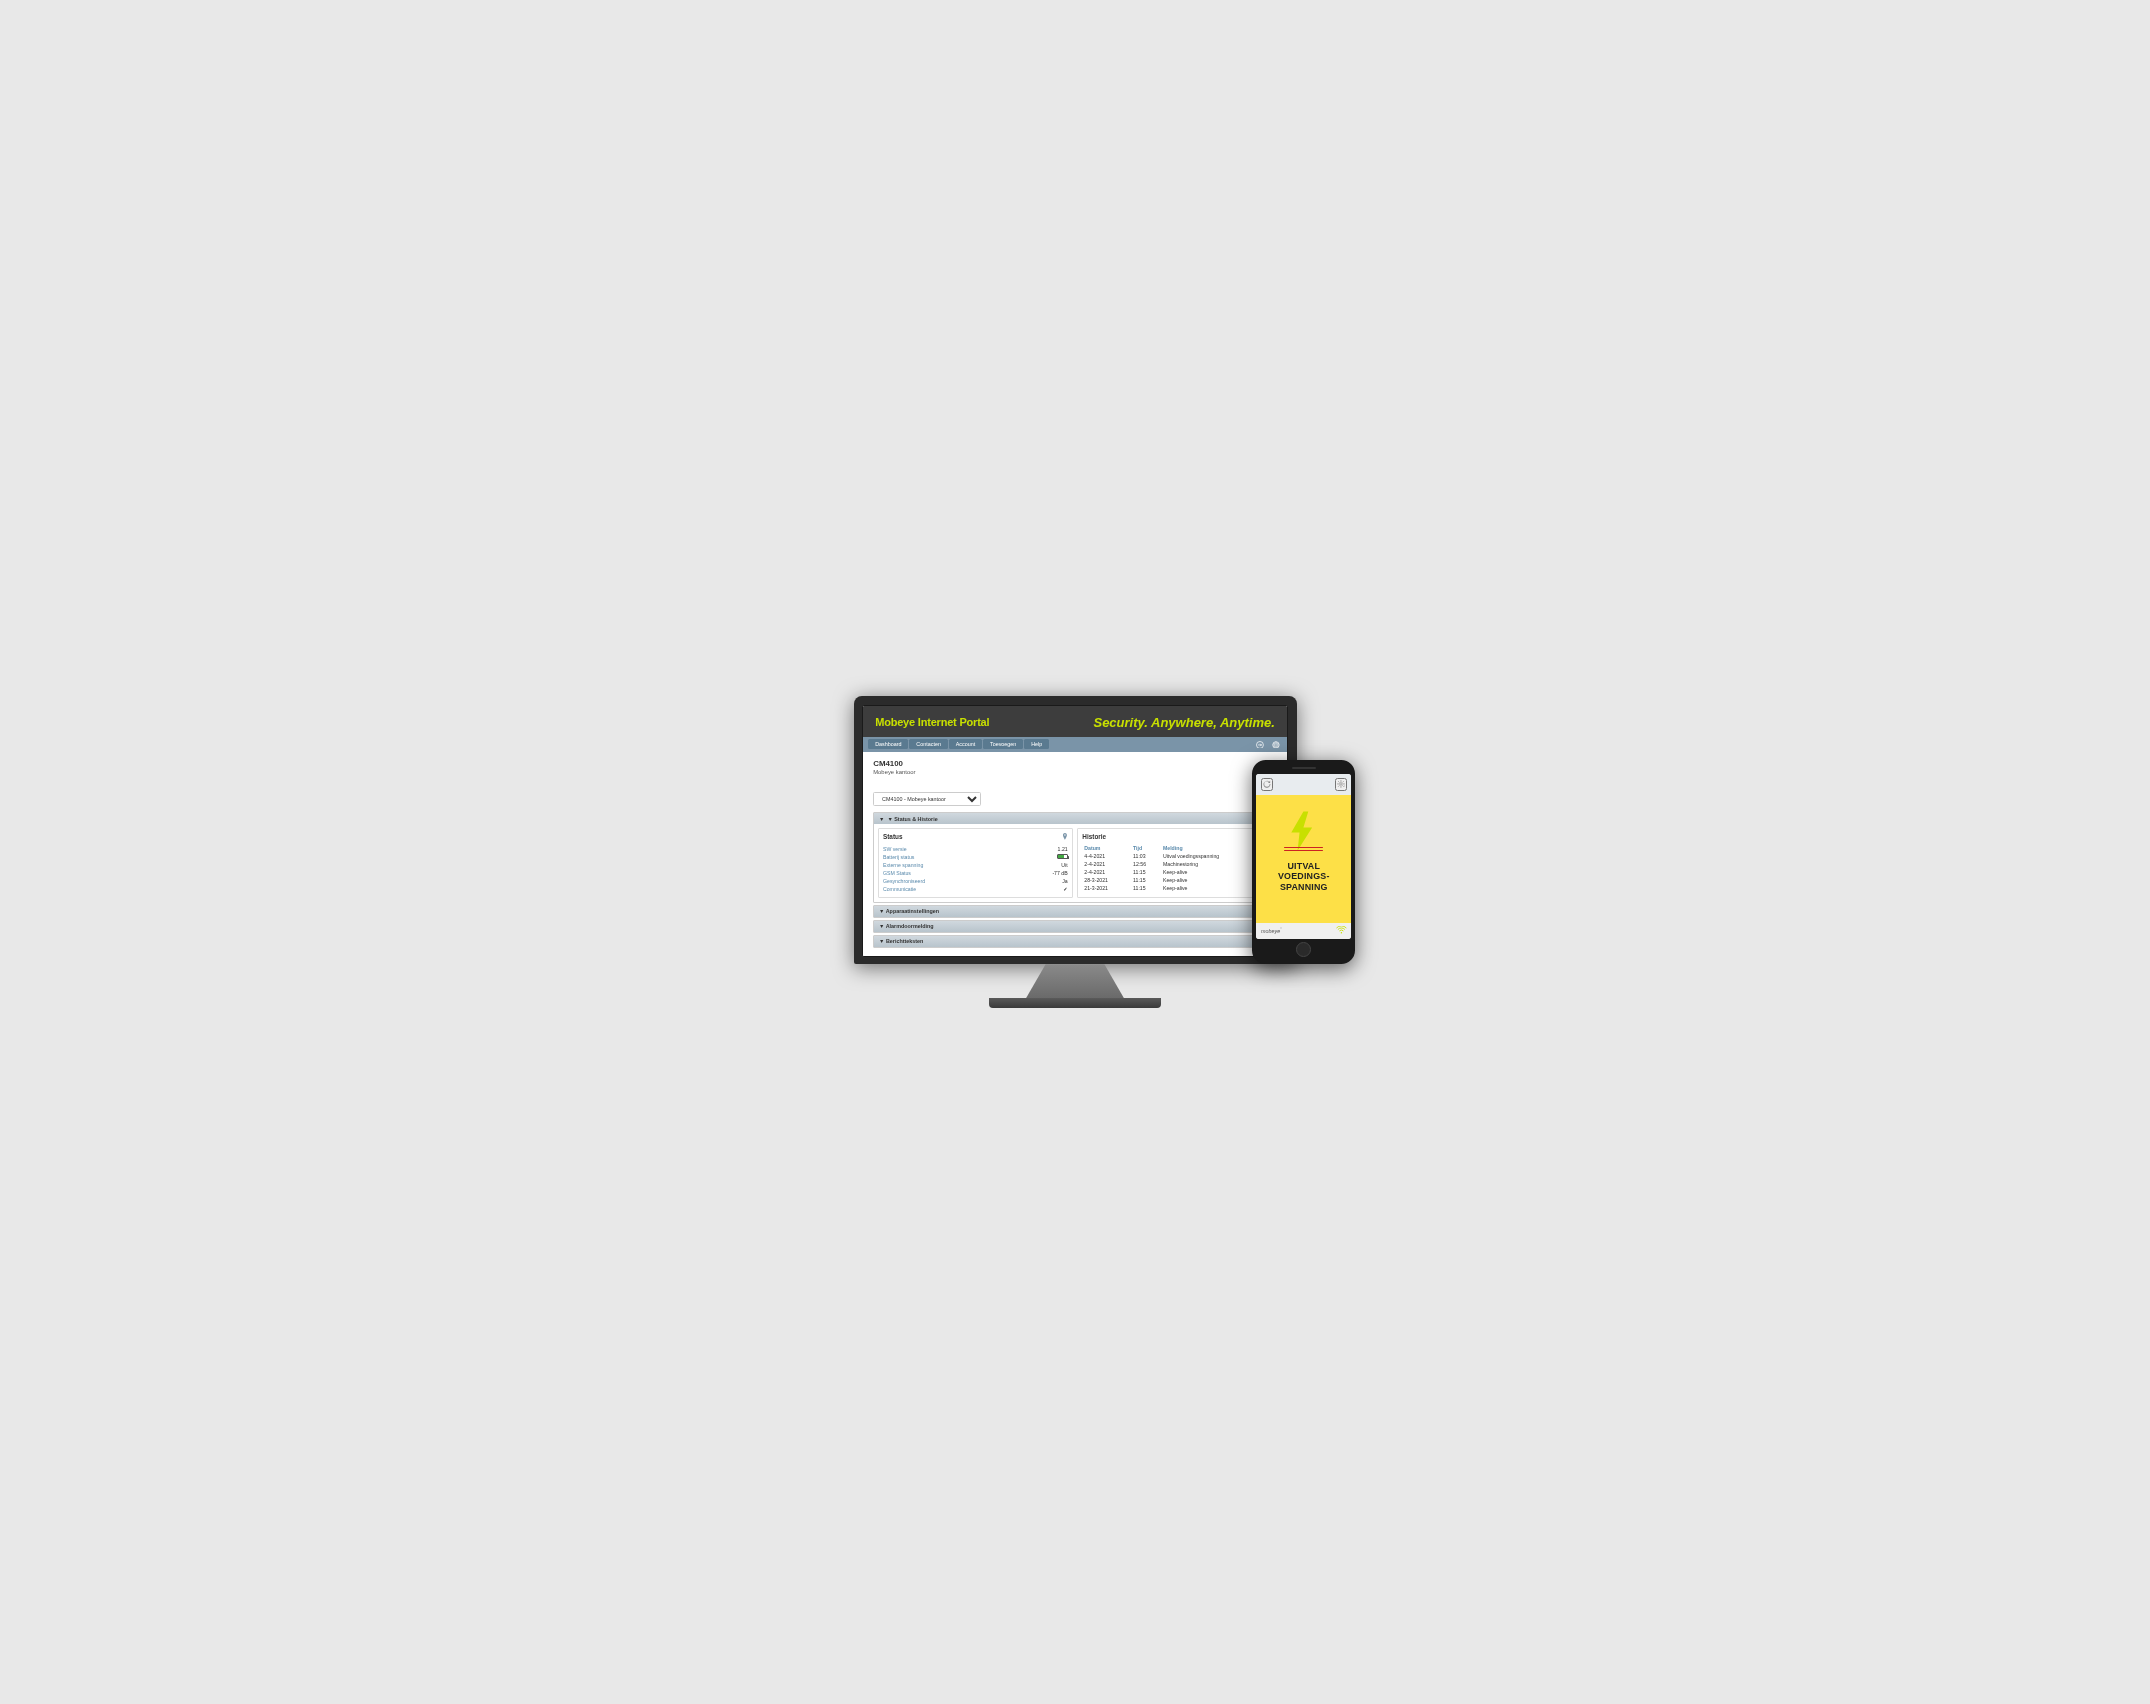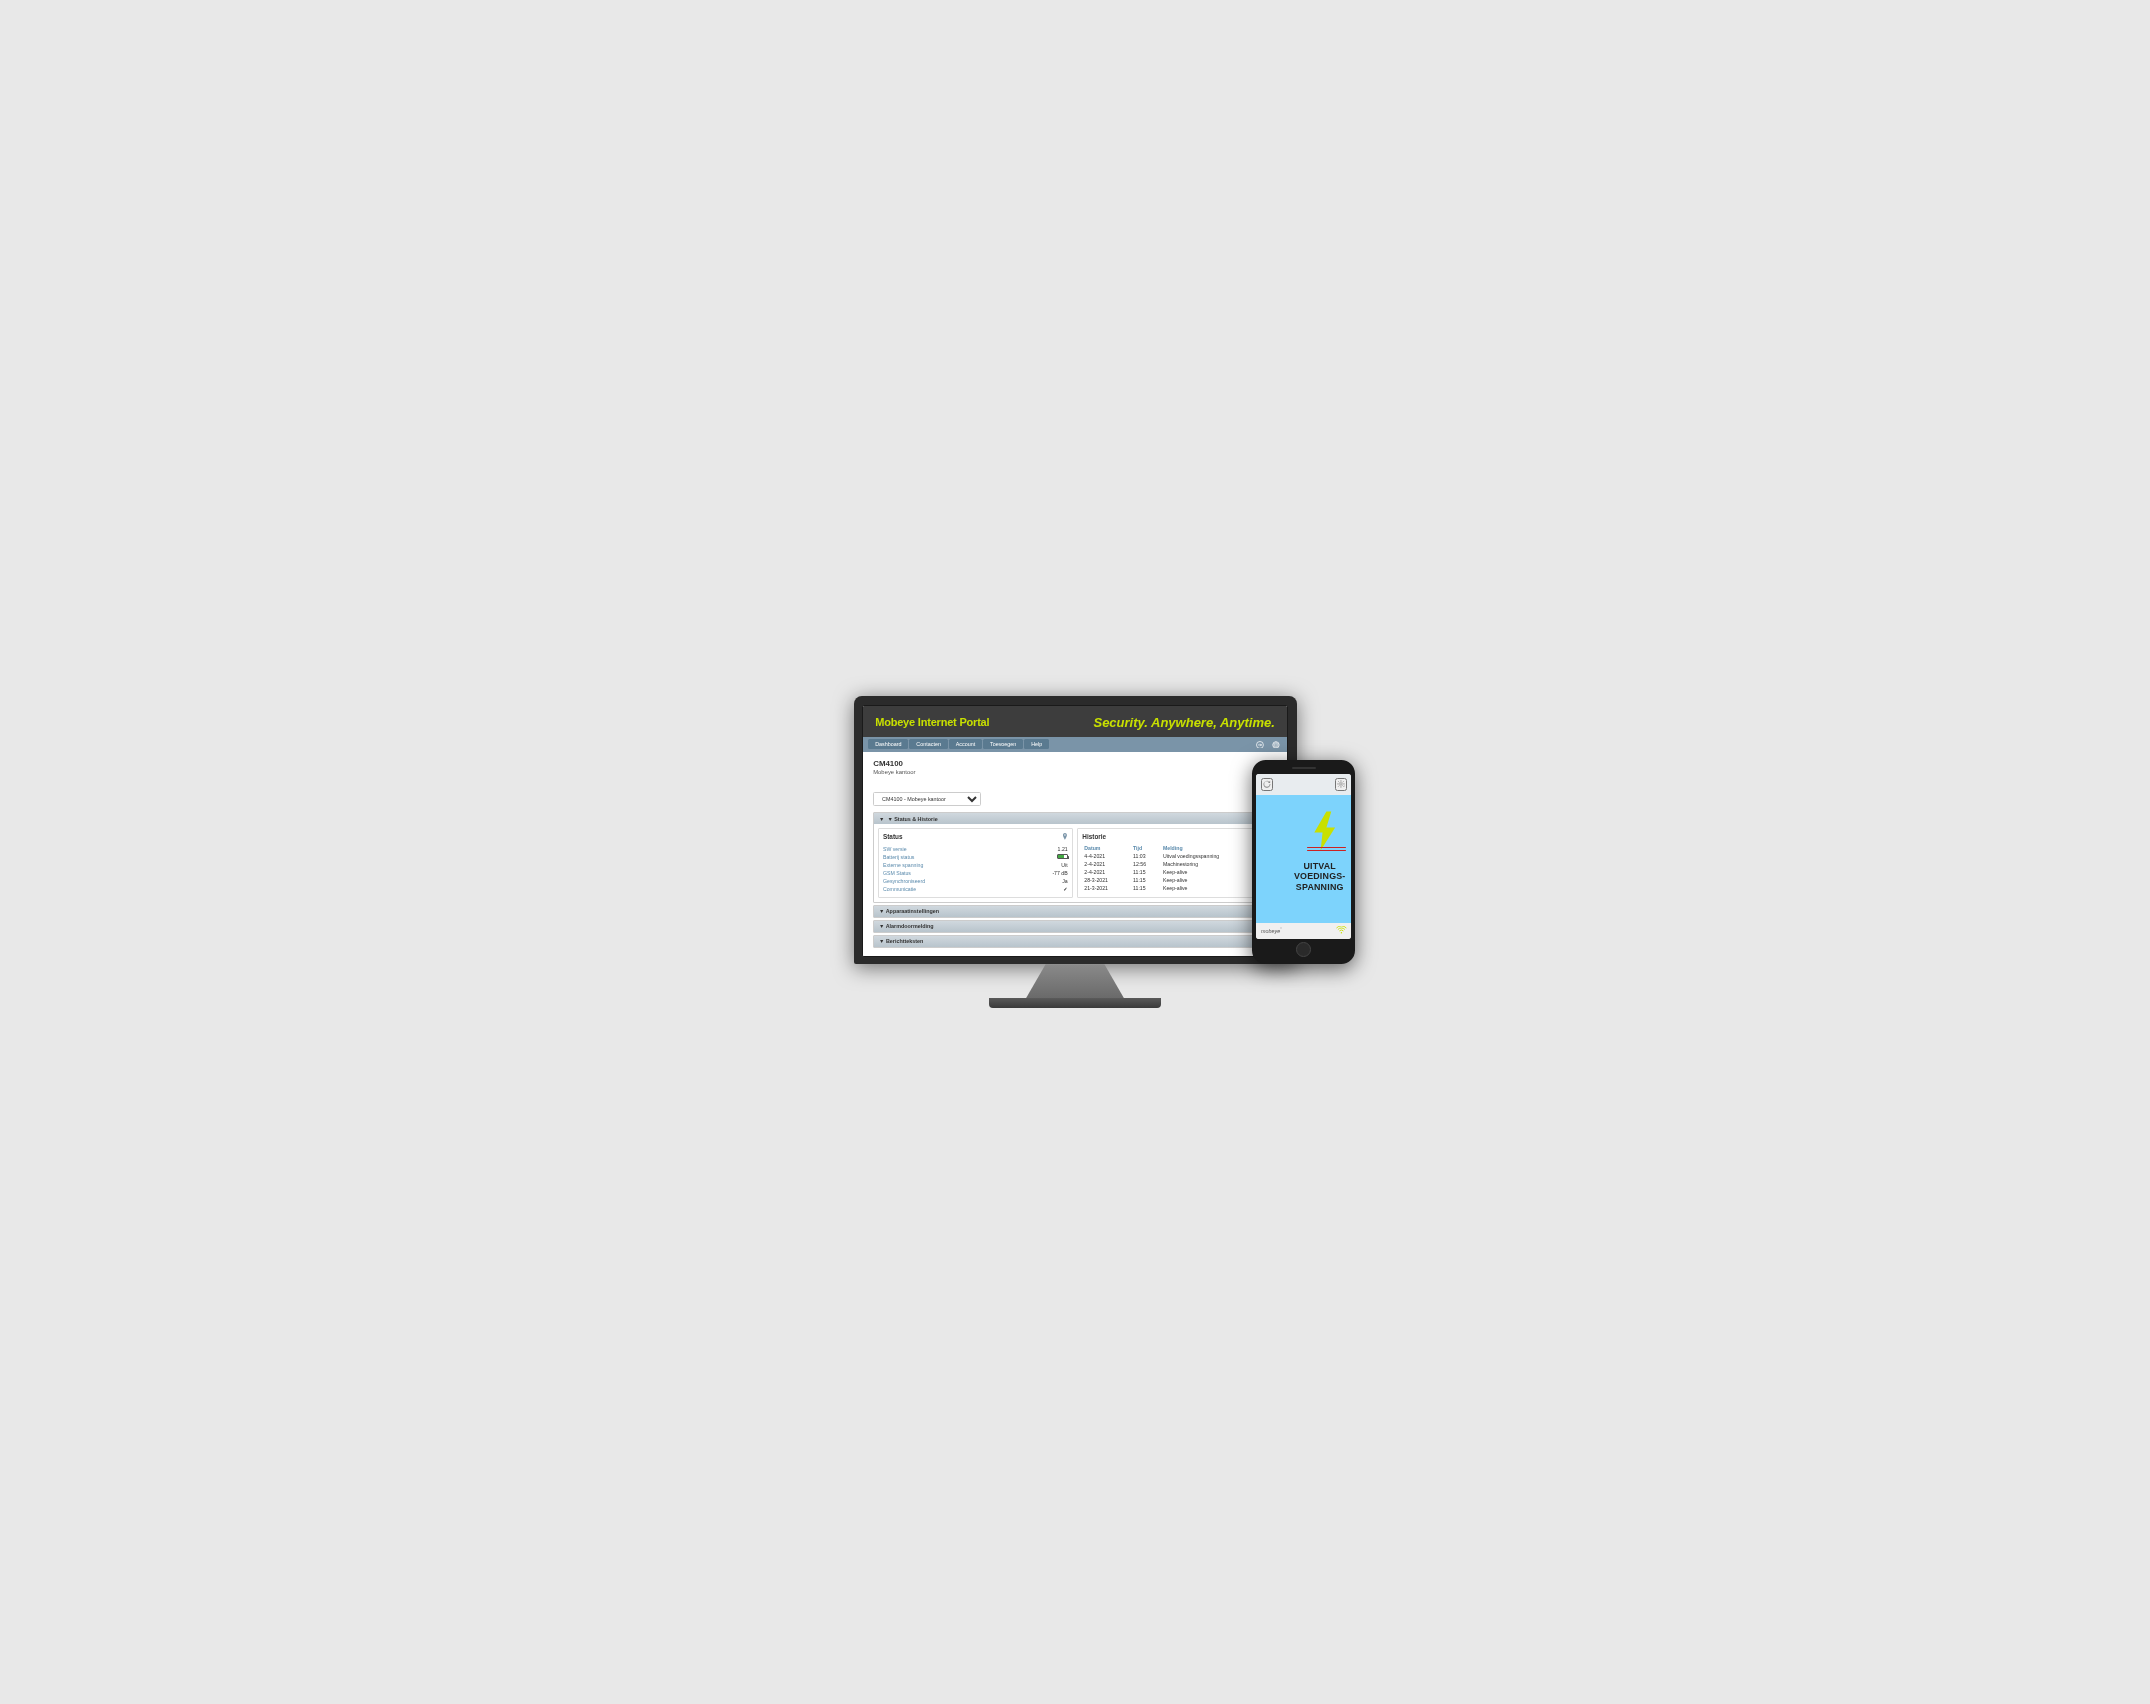--- a/index.html
+++ b/index.html
@@ -331,25 +331,25 @@
     }
 
     .phone-settings-icon {
       color: #666;
       font-size: 6.9px;
       cursor: pointer;
       position: relative;
     }
 
     .phone-screen-main {
-      background: #7dd3fc;
+      background: #fde047;
       padding: 9.8px 5.9px 5.9px 5.9px;
       display: flex;
       flex-direction: column;
-      align-items: flex-end;
+      align-items: center;
       min-height: 128px;
     }
 
     
     .lightning-container {
       position: relative;
       margin-bottom: 5.9px;
       margin-top: 4.9px;
     }
 

